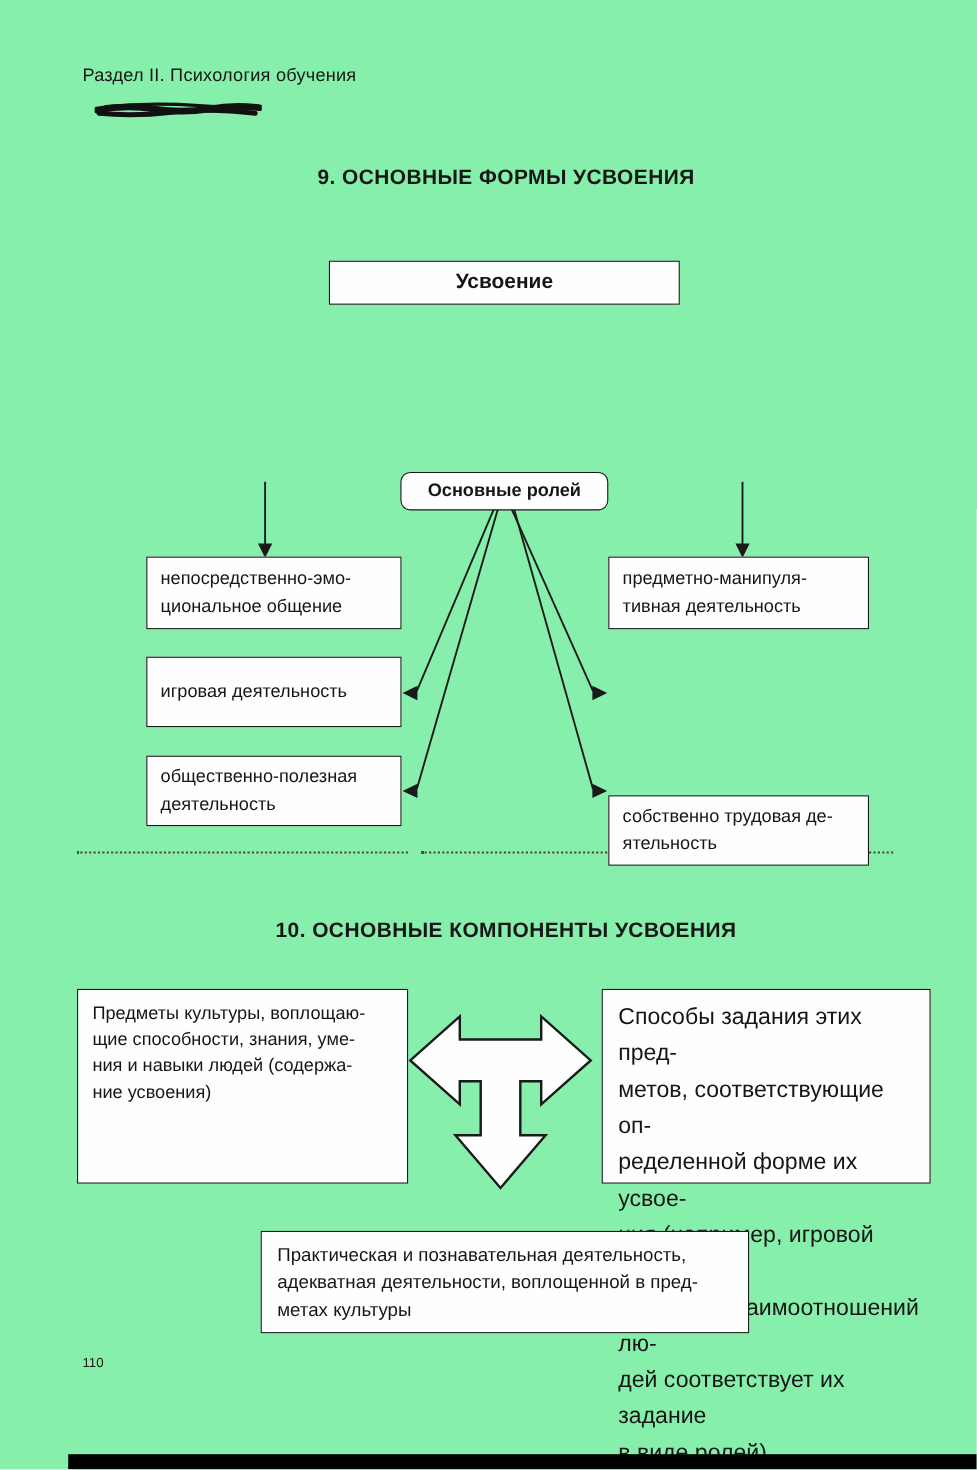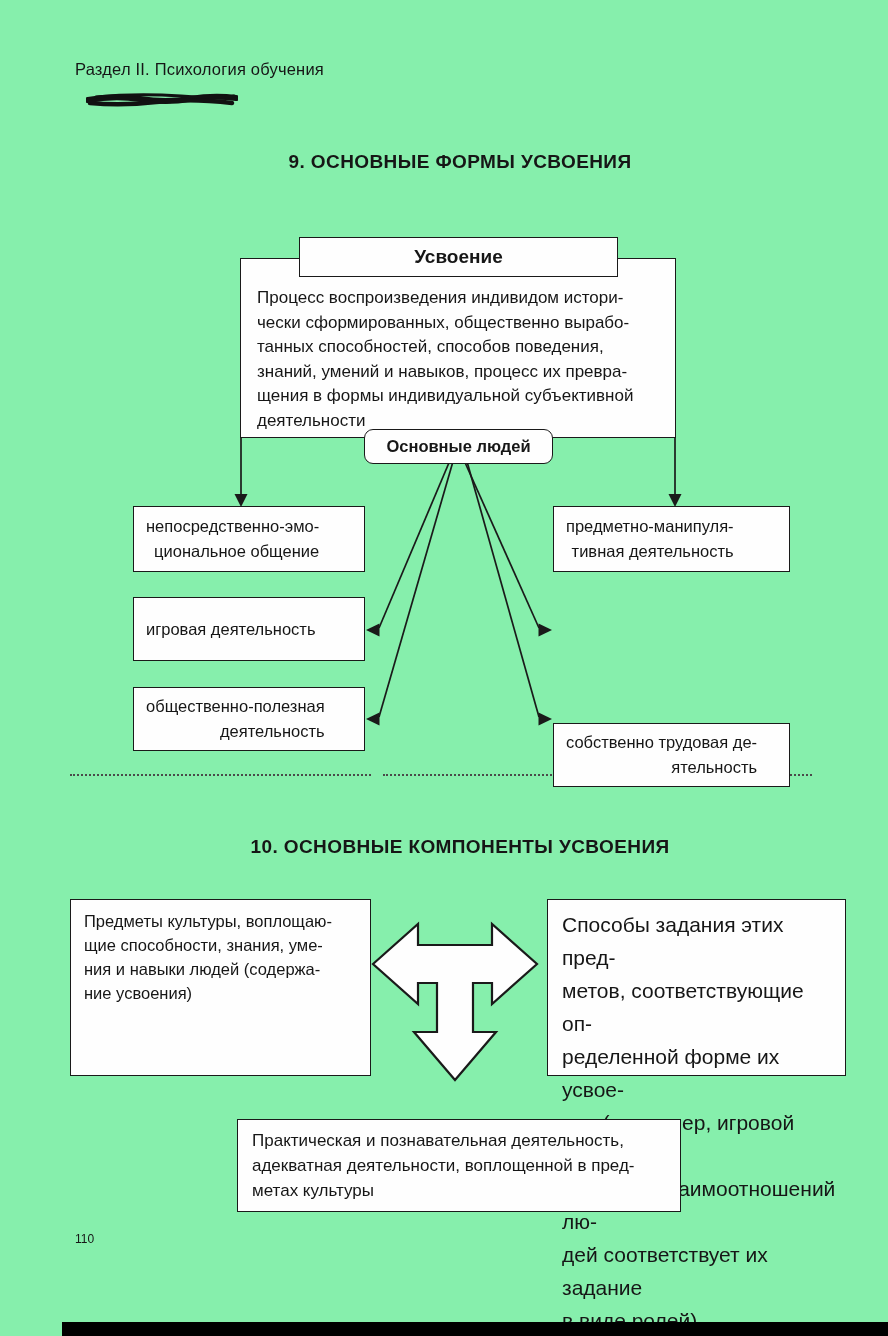--- a/index.html
+++ b/index.html
@@ -26,21 +26,21 @@
          display:flex; align-items:center; justify-content:center;
          font-weight:bold; font-size:19px; }
   .defbox { left:240px; top:258px; width:436px; height:180px; z-index:1; }
   .def-txt { position:absolute; left:16px; top:27px; width:406px;
              font-size:17px; line-height:24.5px; }
   .forms { left:364px; top:429px; width:189px; height:35px; z-index:3;
            border-radius:9px; display:flex; align-items:center; justify-content:center;
            font-weight:bold; font-size:16.5px; }
 
   .cell { display:flex; align-items:center; padding:0 10px 0 12px;
-          font-size:16.5px; line-height:25px; z-index:2;text-align:right; }
+          font-size:16.5px; line-height:25px; z-index:2; }
   .lb1 { left:133px; top:506px; width:232px; height:66px; }
   .lb2 { left:133px; top:597px; width:232px; height:64px; }
   .lb3 { left:133px; top:687px; width:232px; height:64px; }
   .rb1 { left:553px; top:506px; width:237px; height:66px; }
   .rb2 { left:553px; top:597px; width:237px; height:64px; }
   .rb3 { left:553px; top:687px; width:237px; height:64px;margin-top:36px; }
 
   .connectors { left:0; top:0; z-index:0; pointer-events:none; }
 
   .dotted { height:0; border-top:2.2px dotted #4a4a4a; top:774px; }
@@ -94,31 +94,23 @@
       <polygon points="552,630 538.5,623.5 538.5,636.5"></polygon>
       <polygon points="552,719 538.5,712.5 538.5,725.5"></polygon>
     </g>
     <polygon fill="#fefefe" stroke="#1a1a1a" stroke-width="2.2" points="373,964 418,924 418,945 492,945 492,924 537,964 492,1004 492,983 473,983 473,1032 496,1032 455,1080 414,1032 437,1032 437,983 418,983 418,1004"></polygon>
   </svg>
 
   <div class="box usv">
     <span class="txt">Усвоение</span>
   </div>
 
-  <div class="box defbox">
-    <div class="def-txt txt">Процесс воспроизведения индивидом истори-
-чески сформированных, общественно вырабо-
-танных способностей, способов поведения,
-знаний, умений и навыков, процесс их превра-
-щения в формы индивидуальной субъективной
-деятельности</div>
-  </div>
 
   <div class="box forms">
-    <span class="txt">Основные людей</span>
+    <span class="txt">Основные ролей</span>
   </div>
 
   <div class="box cell lb1">
     <div class="txt">непосредственно-эмо-
 циональное общение</div>
   </div>
   <div class="box cell lb2">
     <div class="txt">игровая деятельность</div>
   </div>
   <div class="box cell lb3">

